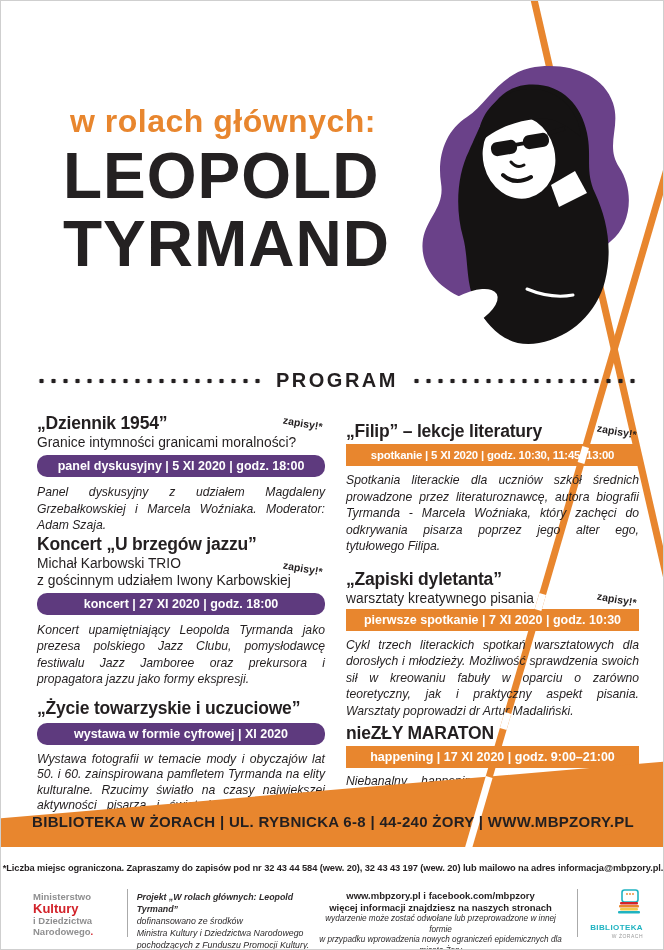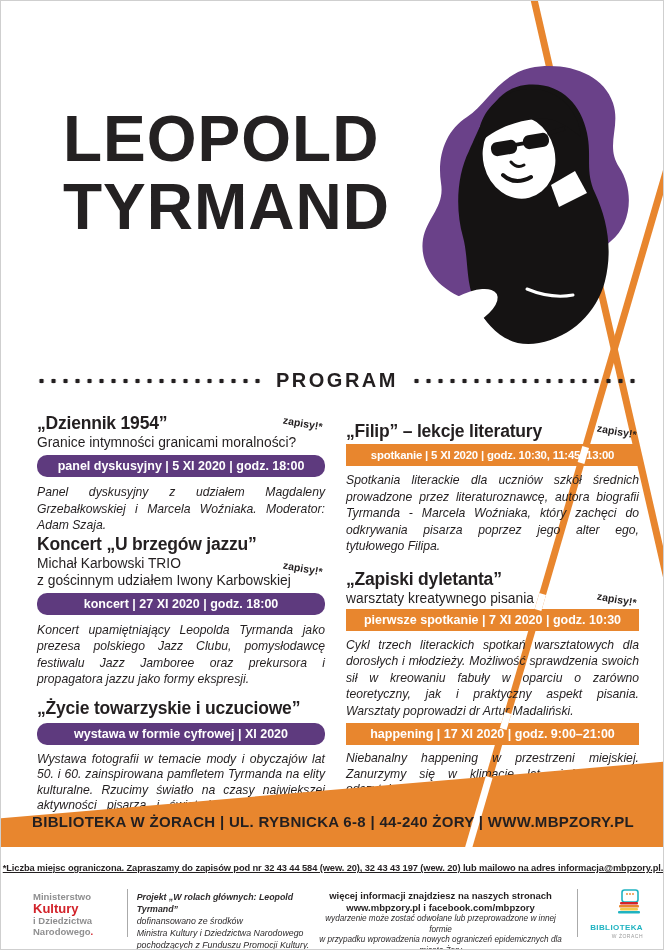--- a/index.html
+++ b/index.html
@@ -40,21 +40,21 @@
   .mb18{}.mb10{margin-bottom:10px;}.mb14{margin-bottom:14px;}.mb4{margin-bottom:4px;}
   .col-right .bar{margin-top:2px;}
   .col-right .desc{margin-top:6px;}
 
   
   .band{position:absolute;left:0;top:750px;width:664px;height:96px;background:#e8862e;z-index:2;
         clip-path:polygon(0 70%,100% 11%,100% 100%,0 100%);}
   .band-text{position:absolute;left:0;top:812px;width:664px;text-align:center;z-index:4;
              font-size:15px;font-weight:bold;letter-spacing:.3px;color:#231f20;}
   .fine-print{position:absolute;left:0;top:862px;width:664px;text-align:center;z-index:2;
-              font-size:9.3px;font-weight:bold;letter-spacing:-0.1px;text-decoration:underline;}
+              font-size:9.3px;font-weight:bold;letter-spacing:-0.1px;}
 
   
   .credits{position:absolute;left:32px;right:20px;top:888px;z-index:2;display:flex;align-items:flex-start;}
   .vdiv{width:1px;background:#aaa;height:48px;margin:0 9px;}
   .ministry{width:96px;line-height:11px;padding-top:2px;}
   .ministry .g{color:#8f8f90;font-weight:bold;font-size:9.5px;}
   .ministry .r{color:#d2232a;font-weight:bold;font-size:13px;line-height:13px;}
   .ministry .dot{color:#d2232a;}
   .project{font-style:italic;font-size:8.8px;line-height:12px;color:#2e2b2c;padding-top:2px;}
   .project .b{font-weight:bold;}
@@ -87,20 +87,21 @@
       <rect x="140" y="70" width="18" height="4" transform="rotate(-16 149 72)"></rect>
     </g>
     <path d="M96,116 Q108,127 124,118" stroke="#151313" stroke-width="4" fill="none" stroke-linecap="round"></path>
     <path d="M104,103 q6,7 13,3" stroke="#151313" stroke-width="3" fill="none" stroke-linecap="round"></path>
     <path fill="#fff" d="M144,126 l24,-14 l12,22 l-28,14 z"></path>
     <ellipse cx="58" cy="252" rx="36" ry="16" transform="rotate(-28 58 252)" fill="#fff"></ellipse>
     <path d="M120,230 q24,10 46,6" stroke="#fff" stroke-width="3" fill="none" stroke-linecap="round"></path>
   </svg>
 
   <div class="title-block">
+    <div class="kicker">w rolach głównych:</div>
     <div class="main-title">LEOPOLD</div>
     <div class="main-title">TYRMAND</div>
   </div>
 
   <div class="program-row">
     <div class="dots"></div>
     <div class="program-label">PROGRAM</div>
     <div class="dots"></div>
   </div>
 
@@ -149,20 +150,23 @@
       <div class="item-head">
         <div class="item-title">„Zapiski dyletanta”</div>
         <div class="item-sub">warsztaty kreatywnego pisania</div>
         <div class="badge" style="right:2px;top:24px;">zapisy!*</div>
       </div>
       <div class="bar bar-orange">pierwsze spotkanie | 7 XI 2020 | godz. 10:30</div>
       <div class="desc">Cykl trzech literackich spotkań warsztatowych dla dorosłych i młodzieży. Możliwość sprawdzenia swoich sił w kreowaniu fabuły w oparciu o zarówno teoretyczny, jak i praktyczny aspekt pisania. Warsztaty poprowadzi dr Artur Madaliński.</div>
     </div>
 
     <div class="item">
+      <div class="item-head">
+        <div class="item-title">nieZŁY MARATON</div>
+      </div>
       <div class="bar bar-orange">happening | 17 XI 2020 | godz. 9:00–21:00</div>
       <div class="desc desc-tight">Niebanalny happening w przestrzeni miejskiej. Zanurzymy się w klimacie lat pięćdziesiątych, odczytując fragmenty powieści kryminalnej „Zły”.</div>
     </div>
   </div>
 
   <div class="band"></div>
 
   <svg class="layer z3" viewBox="0 0 664 950" style="pointer-events:none;">
     <line x1="584.7" y1="446" x2="580.0" y2="462" stroke="#fff" stroke-width="7"></line>
     <line x1="541.7" y1="593" x2="537.0" y2="609" stroke="#fff" stroke-width="7"></line>
@@ -182,22 +186,22 @@
       <div class="g"><span>Narodowego</span><span class="dot">.</span></div>
     </div>
     <div class="vdiv"></div>
     <div class="project">
       <div class="b">Projekt „W rolach głównych: Leopold Tyrmand”</div>
       <div>dofinansowano ze środków</div>
       <div>Ministra Kultury i Dziedzictwa Narodowego</div>
       <div>pochodzących z Funduszu Promocji Kultury.</div>
     </div>
     <div class="infoblock">
+      <div class="ib">www.mbpzory.pl i facebook.com/mbpzory</div>
       <div class="ib">więcej informacji znajdziesz na naszych stronach</div>
-      <div class="ib">www.mbpzory.pl i facebook.com/mbpzory</div>
       <div class="ii">wydarzenie może zostać odwołane lub przeprowadzone w innej formie</div>
       <div class="ii">w przypadku wprowadzenia nowych ograniczeń epidemicznych dla miasta Żory</div>
     </div>
     <div class="vdiv"></div>
     <div class="liblogo">
       <svg width="26" height="28" viewBox="0 0 26 28">
         <rect x="5" y="1" width="16" height="12" rx="2.5" fill="none" stroke="#1fb3c1" stroke-width="1.6"></rect>
         <circle cx="10" cy="5" r="0.9" fill="#e8862e"></circle>
           <circle cx="13" cy="5" r="0.9" fill="#e8862e"></circle>
           <circle cx="16" cy="5" r="0.9" fill="#e8862e"></circle>

